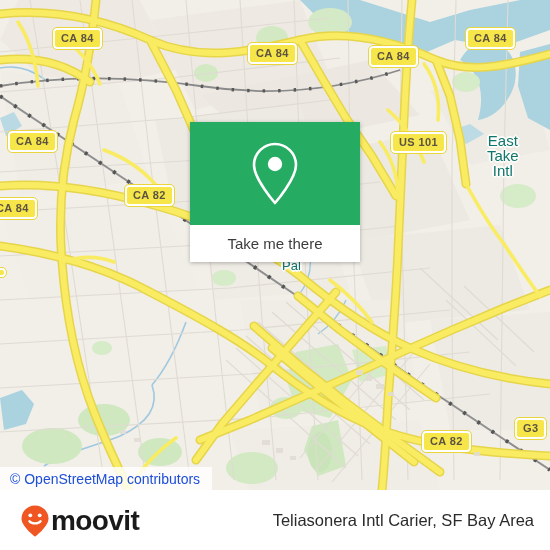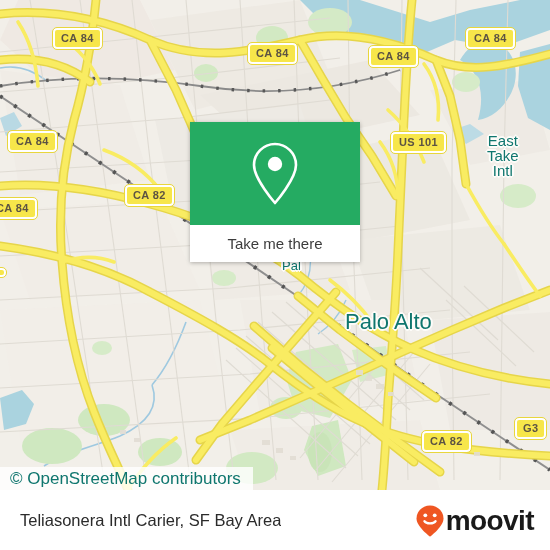--- a/index.html
+++ b/index.html
@@ -79,22 +79,22 @@
   }
 
   
   #attribution {
     position: absolute;
     left: 0; top: 467px;
     height: 24px;
     padding: 0 12px 0 10px;
     display: flex; align-items: center;
     background: rgba(255,255,255,0.82);
-    color: #0f766e;
-    font-size: 17px;
+    color: #1d4ed8;
+    font-size: 14px;
     white-space: nowrap;
   }
 
   
   #bottom-bar {
     position: absolute;
     left: 0; top: 490px;
     width: 550px; height: 60px;
     background: #ffffff;
     display: flex; align-items: center;
@@ -322,45 +322,44 @@
     <div class="shield" style="left:422px; top:431px;">CA 82</div>
     <div class="shield" style="left:515px; top:418px;">G3</div>
     <div class="shield" style="left:-16px; top:268px; width:22px; overflow:hidden;"></div>
 
     <div class="city-label city-sm" style="left:487px; top:133px;">
       <div>East</div>
       <div>Take</div>
       <div>Intl</div>
     </div>
 
-    <div class="city-label city-lg" style="left:345px; top:309px;">Palo Alto</div>
 
     <div class="city-label city-xs" style="left:246px; top:258px;">Pal</div>
 
     <div id="cta-card">
       <div id="cta-pin-area">
         <svg width="54" height="66" viewBox="0 0 54 66">
           <path d="M27 3 C15.4 3 6 12.4 6 24 C6 38 27 62 27 62 C27 62 48 38 48 24 C48 12.4 38.6 3 27 3 Z" fill="none" stroke="#ffffff" stroke-width="2.6" stroke-linejoin="round"></path>
           <circle cx="27" cy="23" r="7.2" fill="#ffffff"></circle>
         </svg>
       </div>
       <div id="cta-label">Take me there</div>
     </div>
 
     <div id="attribution">© OpenStreetMap contributors</div>
   </div>
 
   <div id="bottom-bar">
-    <div id="place-title">Teliasonera Intl Carier, SF Bay Area</div>
-
     <div id="moovit-logo">
       <svg width="30" height="34" viewBox="0 0 30 34">
         <path d="M15 1.5 C7.5 1.5 1.5 7.3 1.5 14.4 C1.5 22.6 15 32.5 15 32.5
                  C15 32.5 28.5 22.6 28.5 14.4 C28.5 7.3 22.5 1.5 15 1.5 Z" fill="#ef5622"></path>
         <circle cx="10.3" cy="11.3" r="1.9" fill="#ffffff"></circle>
         <circle cx="19.7" cy="11.3" r="1.9" fill="#ffffff"></circle>
         <path d="M9.4 17.2 C11.2 20.2 18.8 20.2 20.6 17.2" stroke="#ffffff" stroke-width="2.3" fill="none" stroke-linecap="round"></path>
       </svg>
       <span id="moovit-wordmark">moovit</span>
     </div>
+
+    <div id="place-title">Teliasonera Intl Carier, SF Bay Area</div>
   </div>
 
 </div>
 
 </body></html>

